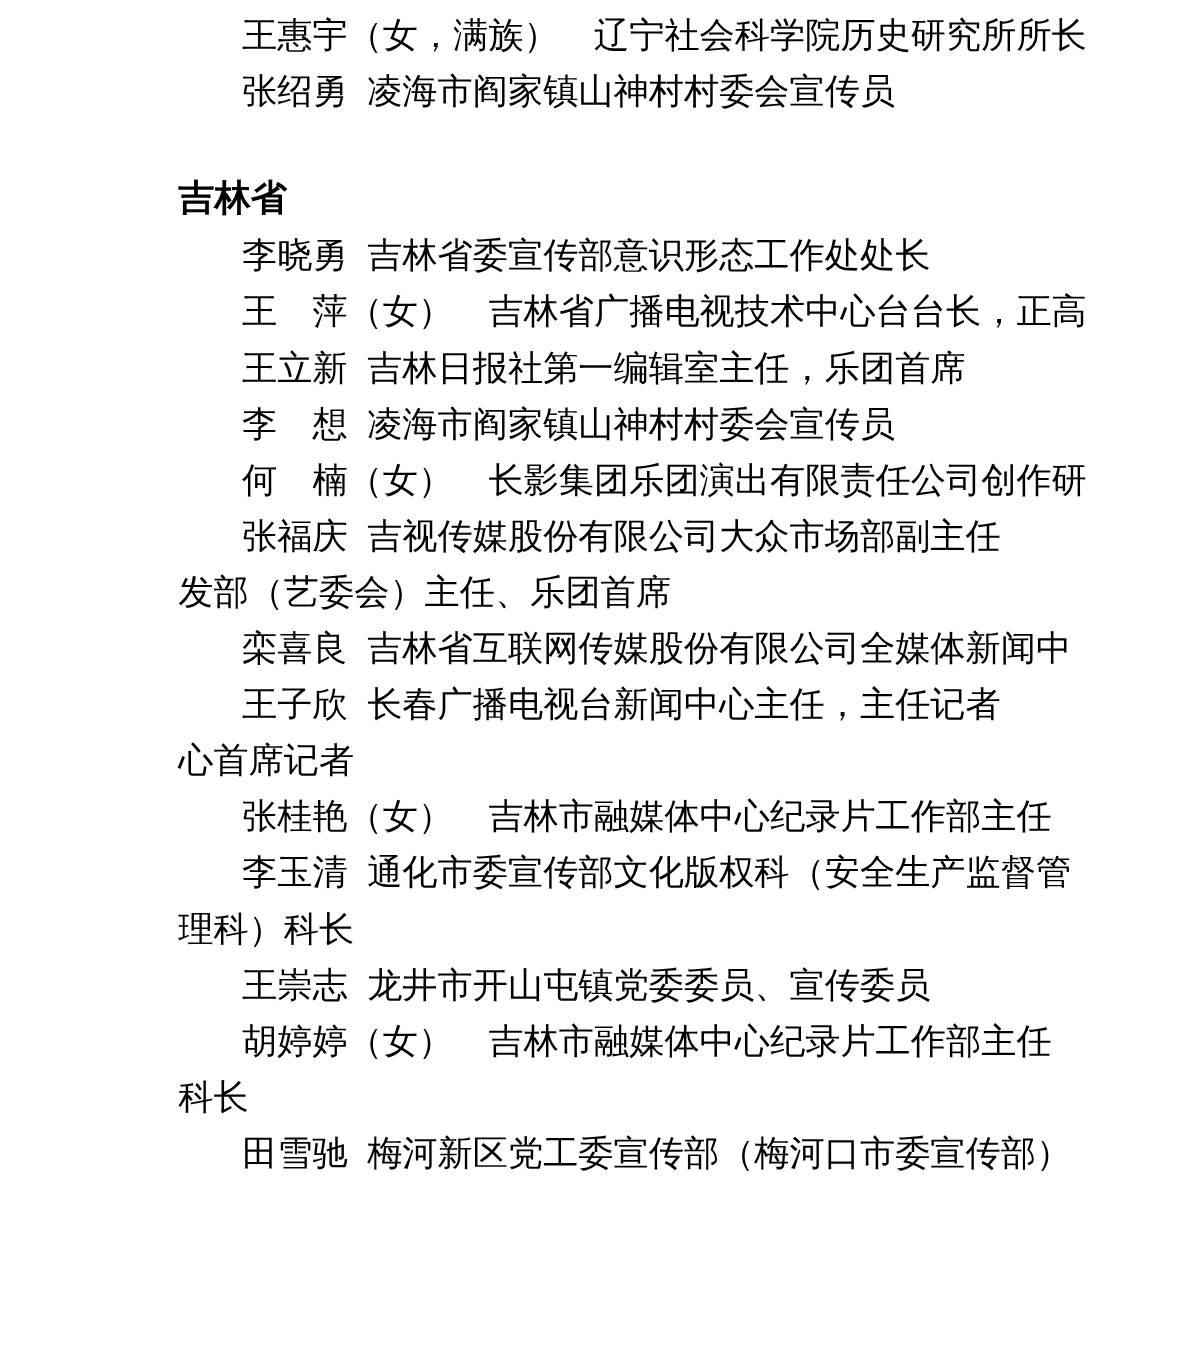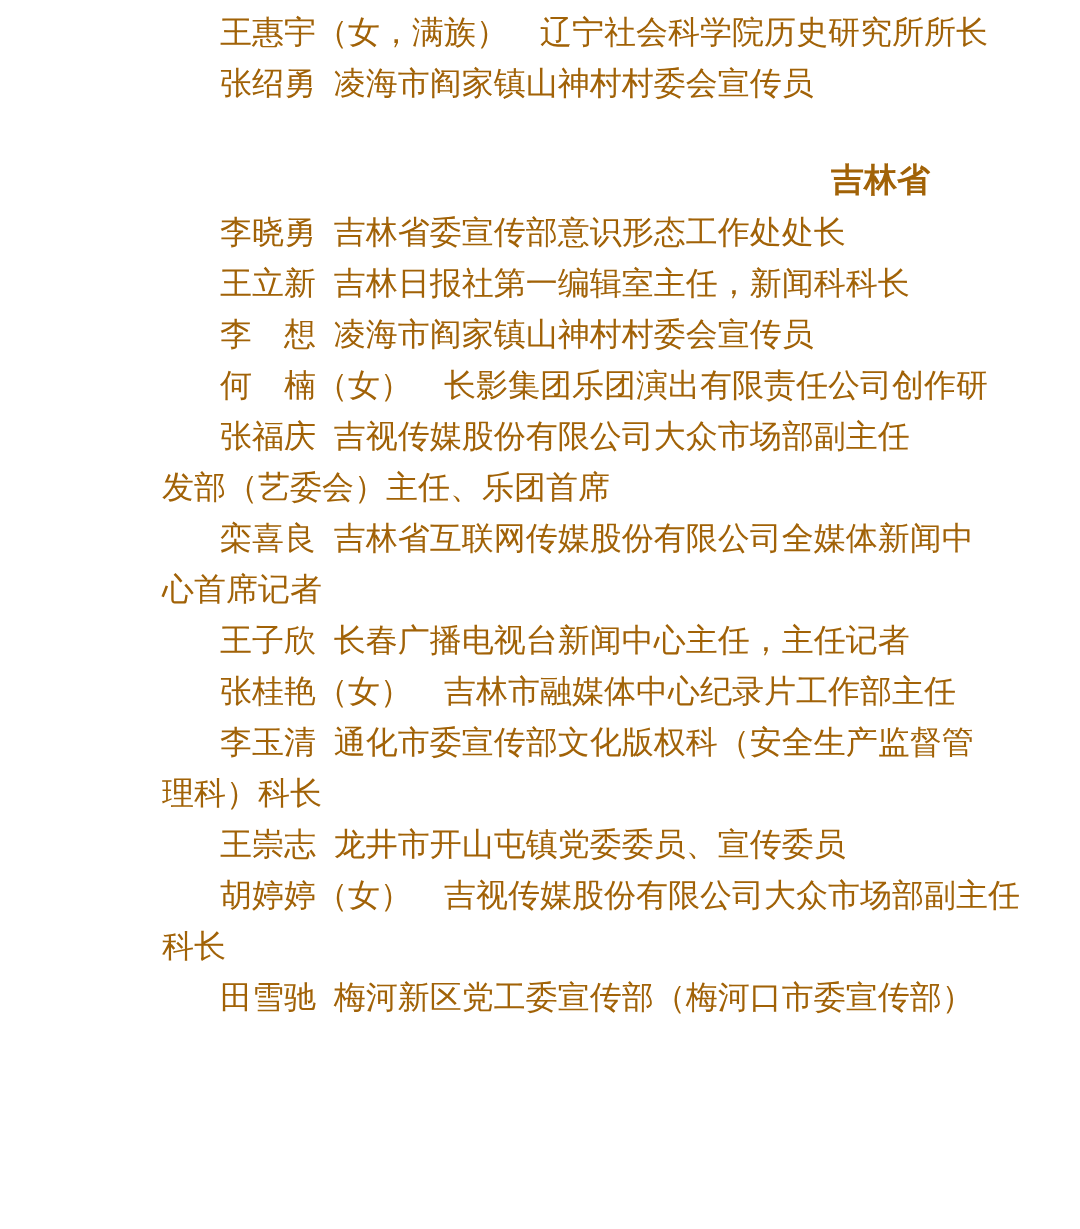--- a/index.html
+++ b/index.html
@@ -10,58 +10,59 @@
     width: 1080px;
     height: 1229px;
     background: #ffffff;
     font-family: "Liberation Sans", "DejaVu Sans", sans-serif;
     overflow: hidden;
   }
   .doc {
     box-sizing: border-box;
     width: 1080px;
     padding: 7px 150px 0 162px;
-    color: #a16207;
+    color: #000000;
     font-size: 32px;
     line-height: 51px;
   }
   .line {
     white-space: pre;
     font-weight: 400;
   }
   .line.indent {
     padding-left: 58px;
   }
   .section-header {
     font-weight: 700;
-    text-align: right;
+    text-align: left;
     font-size: 33px;
     line-height: 51px;
     margin: 45px 0 2px 0;
     white-space: pre;
   }
 </style>
 </head>
 <body>
 
 <div class="doc">
   <div class="line indent">王惠宇（女，满族）　辽宁社会科学院历史研究所所长</div>
   <div class="line indent">张绍勇  凌海市阎家镇山神村村委会宣传员</div>
 
   <div class="section-header">吉林省</div>
 
   <div class="line indent">李晓勇  吉林省委宣传部意识形态工作处处长</div>
-  <div class="line indent">王立新  吉林日报社第一编辑室主任，新闻科科长</div>
+  <div class="line indent">王　萍（女）　吉林省广播电视技术中心台台长，正高</div>
+  <div class="line indent">王立新  吉林日报社第一编辑室主任，乐团首席</div>
   <div class="line indent">李　想  凌海市阎家镇山神村村委会宣传员</div>
   <div class="line indent">何　楠（女）　长影集团乐团演出有限责任公司创作研</div>
   <div class="line indent">张福庆  吉视传媒股份有限公司大众市场部副主任</div>
   <div class="line">发部（艺委会）主任、乐团首席</div>
   <div class="line indent">栾喜良  吉林省互联网传媒股份有限公司全媒体新闻中</div>
+  <div class="line indent">王子欣  长春广播电视台新闻中心主任，主任记者</div>
   <div class="line">心首席记者</div>
-  <div class="line indent">王子欣  长春广播电视台新闻中心主任，主任记者</div>
   <div class="line indent">张桂艳（女）　吉林市融媒体中心纪录片工作部主任</div>
   <div class="line indent">李玉清  通化市委宣传部文化版权科（安全生产监督管</div>
   <div class="line">理科）科长</div>
   <div class="line indent">王崇志  龙井市开山屯镇党委委员、宣传委员</div>
-  <div class="line indent">胡婷婷（女）　吉视传媒股份有限公司大众市场部副主任</div>
+  <div class="line indent">胡婷婷（女）　吉林市融媒体中心纪录片工作部主任</div>
   <div class="line">科长</div>
   <div class="line indent">田雪驰  梅河新区党工委宣传部（梅河口市委宣传部）</div>
 </div>
 
 </body></html>

